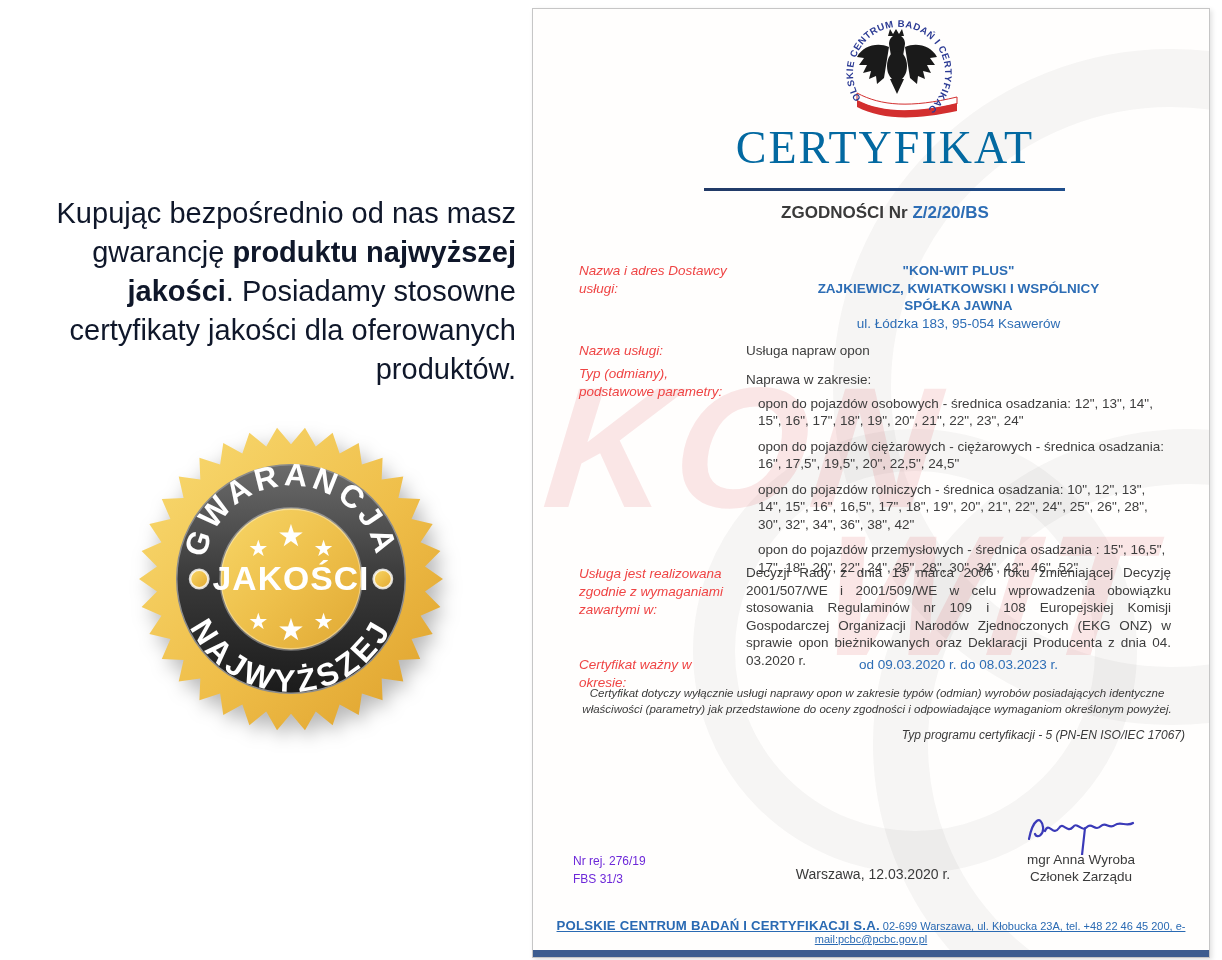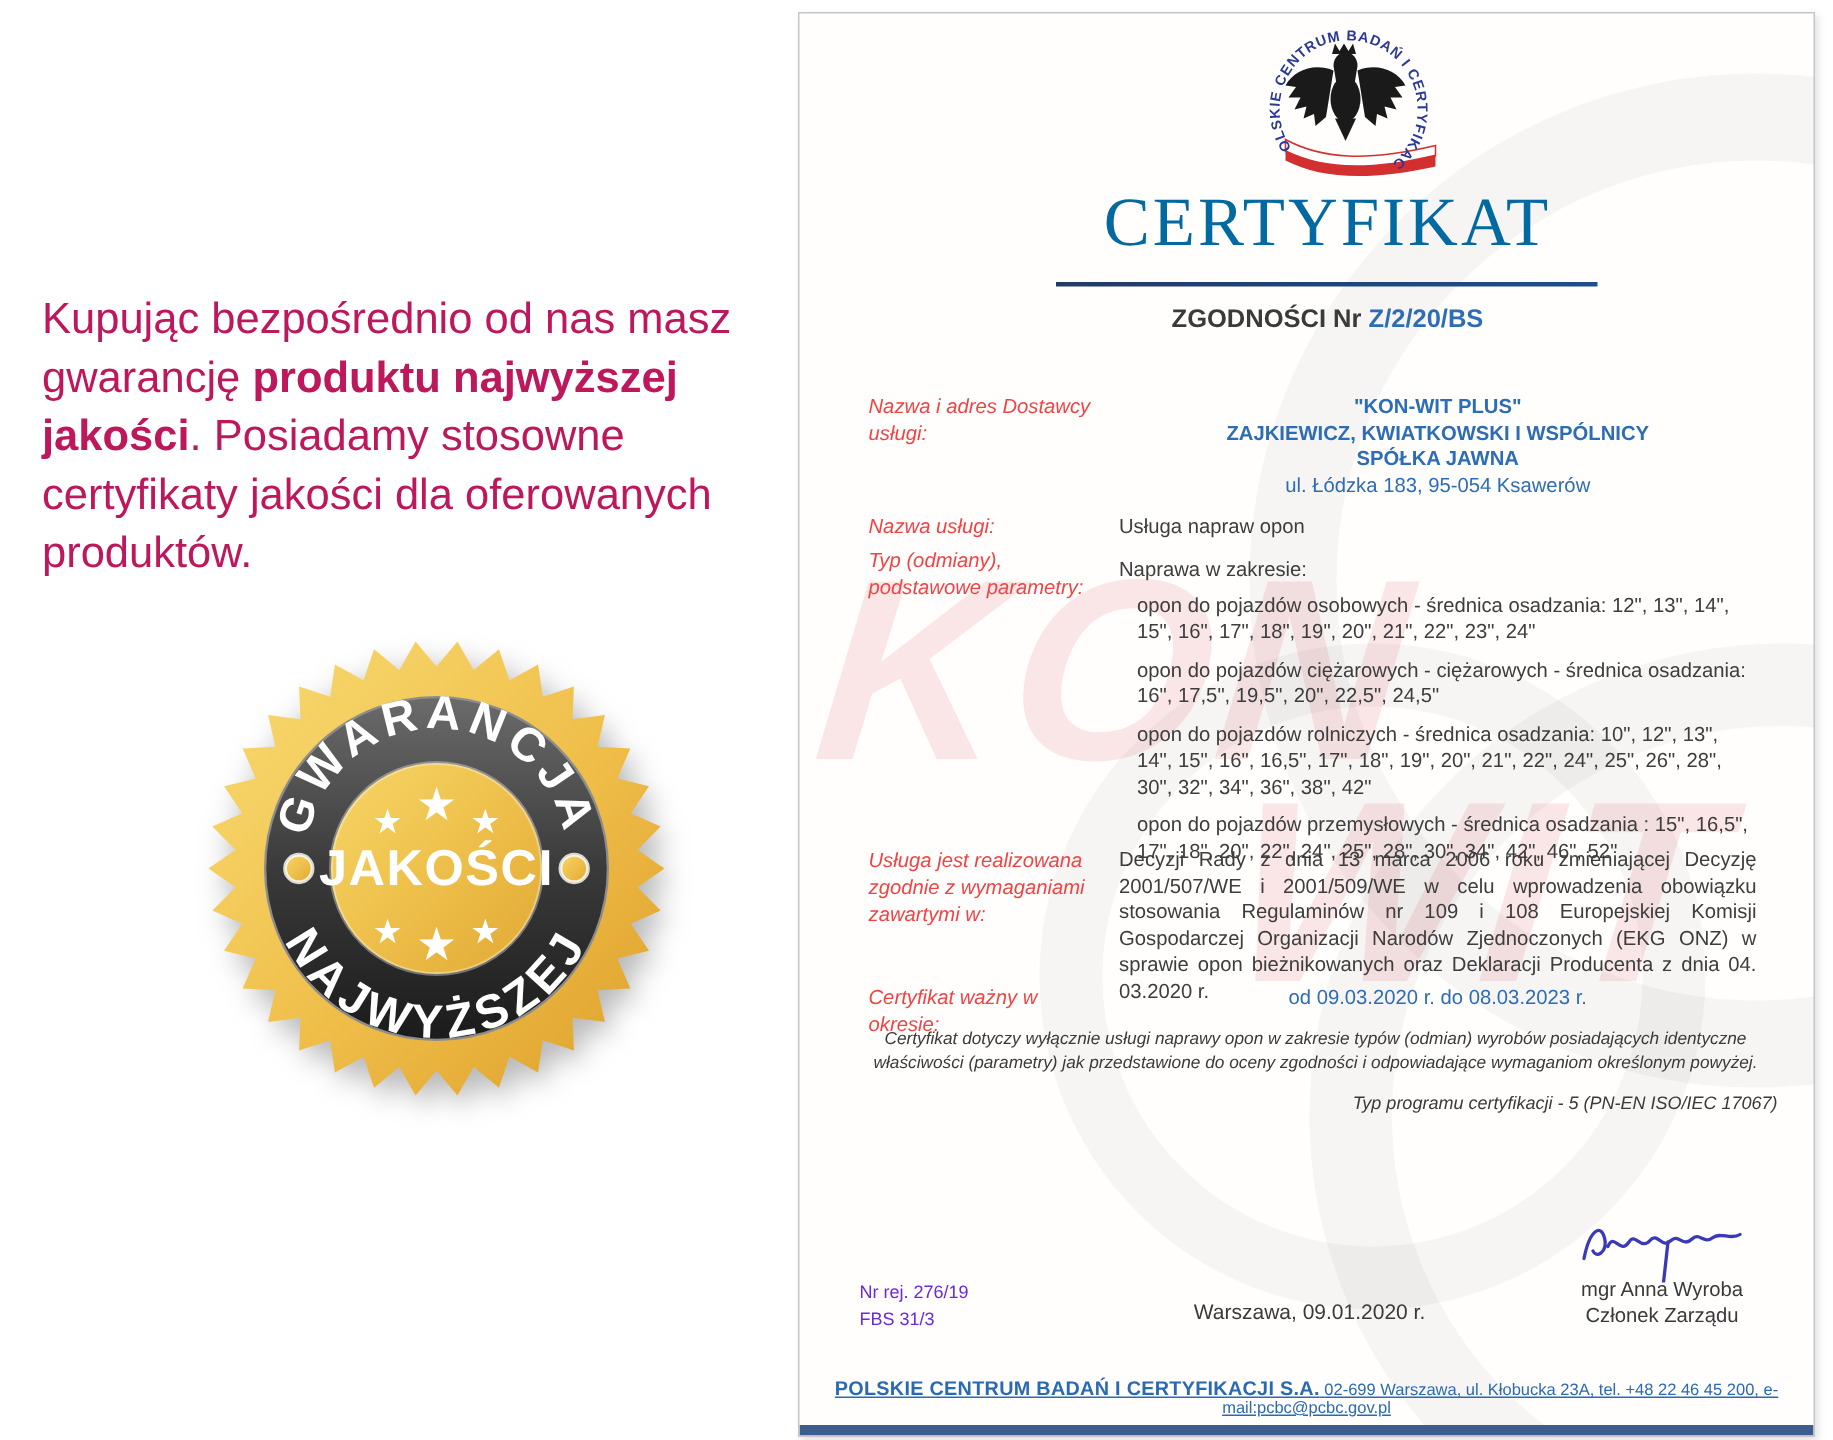--- a/index.html
+++ b/index.html
@@ -1,21 +1,21 @@
 <!DOCTYPE html>
 <html><head>
 <meta charset="utf-8">
 <style>
   html,body{margin:0;padding:0;background:#ffffff;}
   .stage{position:relative;width:1222px;height:960px;background:#ffffff;overflow:hidden;
          font-family:"Liberation Sans","DejaVu Sans",sans-serif;}
 
   
-  .intro{position:absolute;left:28px;top:194px;width:488px;text-align:left;
-         font-size:29px;line-height:39px;color:#be185d;}
+  .intro{position:absolute;left:28px;top:194px;width:488px;text-align:right;
+         font-size:29px;line-height:39px;color:#0f172a;}
   .badge-svg{position:absolute;left:138px;top:426px;width:306px;height:306px;
          filter:drop-shadow(5px 8px 9px rgba(0,0,0,0.28));}
   .badge-arc{fill:#ffffff;font-weight:bold;font-size:31px;letter-spacing:4px;}
   .badge-center{fill:#ffffff;font-weight:bold;font-size:33px;letter-spacing:1px;text-anchor:middle;}
   .badge-star{fill:#ffffff;text-anchor:middle;}
 
   
   .cert{position:absolute;left:532px;top:8px;width:676px;height:948px;background:#fffefd;
         border:1px solid #c6c6c6;box-shadow:2px 2px 5px rgba(0,0,0,0.12);overflow:hidden;}
   .wm-ring{position:absolute;border-radius:50%;border-style:solid;border-color:rgba(40,40,40,0.045);}
@@ -42,21 +42,21 @@
   .val p{margin:0 0 8px 12px;}
   .val .p-intro{margin:0 0 6px 0;}
   .justify{text-align:justify;}
   .disclaimer{position:absolute;left:36px;right:24px;top:677px;text-align:center;
               font-size:11.5px;font-style:italic;color:#3a3a3a;line-height:15.5px;}
   .program{position:absolute;left:36px;right:24px;top:719px;text-align:right;
            font-size:12px;font-style:italic;color:#3a3a3a;}
   .registry{position:absolute;left:40px;top:843px;font-size:12px;color:#6d28d9;line-height:18px;}
   .place-date{position:absolute;left:200px;width:280px;top:857px;text-align:center;
               font-size:14px;color:#3a3a3a;}
-  .sign-block{position:absolute;left:490px;top:800px;width:170px;text-align:center;
+  .sign-block{position:absolute;left:463px;top:800px;width:170px;text-align:center;
               font-size:13.5px;color:#3a3a3a;line-height:17px;}
   .sign-svg{display:block;margin:0 auto -4px auto;width:120px;height:46px;}
   .cert-footer{position:absolute;left:0;bottom:12px;width:100%;text-align:center;color:#2a6ab3;
                font-size:11px;text-decoration:underline;}
   .cert-footer b{font-size:13.2px;letter-spacing:0.2px;}
   .footer-bar{position:absolute;left:0;bottom:0;width:100%;height:7px;background:#3d5c8f;}
 </style>
 </head>
 <body>
 
@@ -165,21 +165,21 @@
     <div class="val blue" style="top:647px;color:#2d6db5">od 09.03.2020 r. do 08.03.2023 r.</div>
 
     <div class="disclaimer">Certyfikat dotyczy wyłącznie usługi naprawy opon w zakresie typów (odmian) wyrobów posiadających identyczne właściwości (parametry) jak przedstawione do oceny zgodności i odpowiadające wymaganiom określonym powyżej.</div>
     <div class="program">Typ programu certyfikacji - 5 (PN-EN ISO/IEC 17067)</div>
 
     <div class="registry">
       <div>Nr rej. 276/19</div>
       <div>FBS 31/3</div>
     </div>
 
-    <div class="place-date">Warszawa, 09.01.2020 r.</div>
+    <div class="place-date">Warszawa, 12.03.2020 r.</div>
 
     <div class="sign-block">
       <svg class="sign-svg" viewBox="0 0 120 46">
         <path d="M8,30 C12,10 20,6 22,18 C23,26 16,30 14,25 M24,22 C28,12 32,28 38,19 C42,12 46,25 52,18 C57,12 60,24 66,18 C71,13 74,23 80,17 C85,12 88,21 94,16 C99,12 106,18 112,14 M64,19 L61,46" fill="none" stroke="#3a3ab8" stroke-width="2.2" stroke-linecap="round"></path>
       </svg>
       <div>mgr Anna Wyroba</div>
       <div>Członek Zarządu</div>
     </div>
 
     <div class="cert-footer"><b>POLSKIE CENTRUM BADAŃ I CERTYFIKACJI S.A.</b> <span>02-699 Warszawa, ul. Kłobucka 23A, tel. +48 22 46 45 200, e-mail:pcbc@pcbc.gov.pl</span></div>

